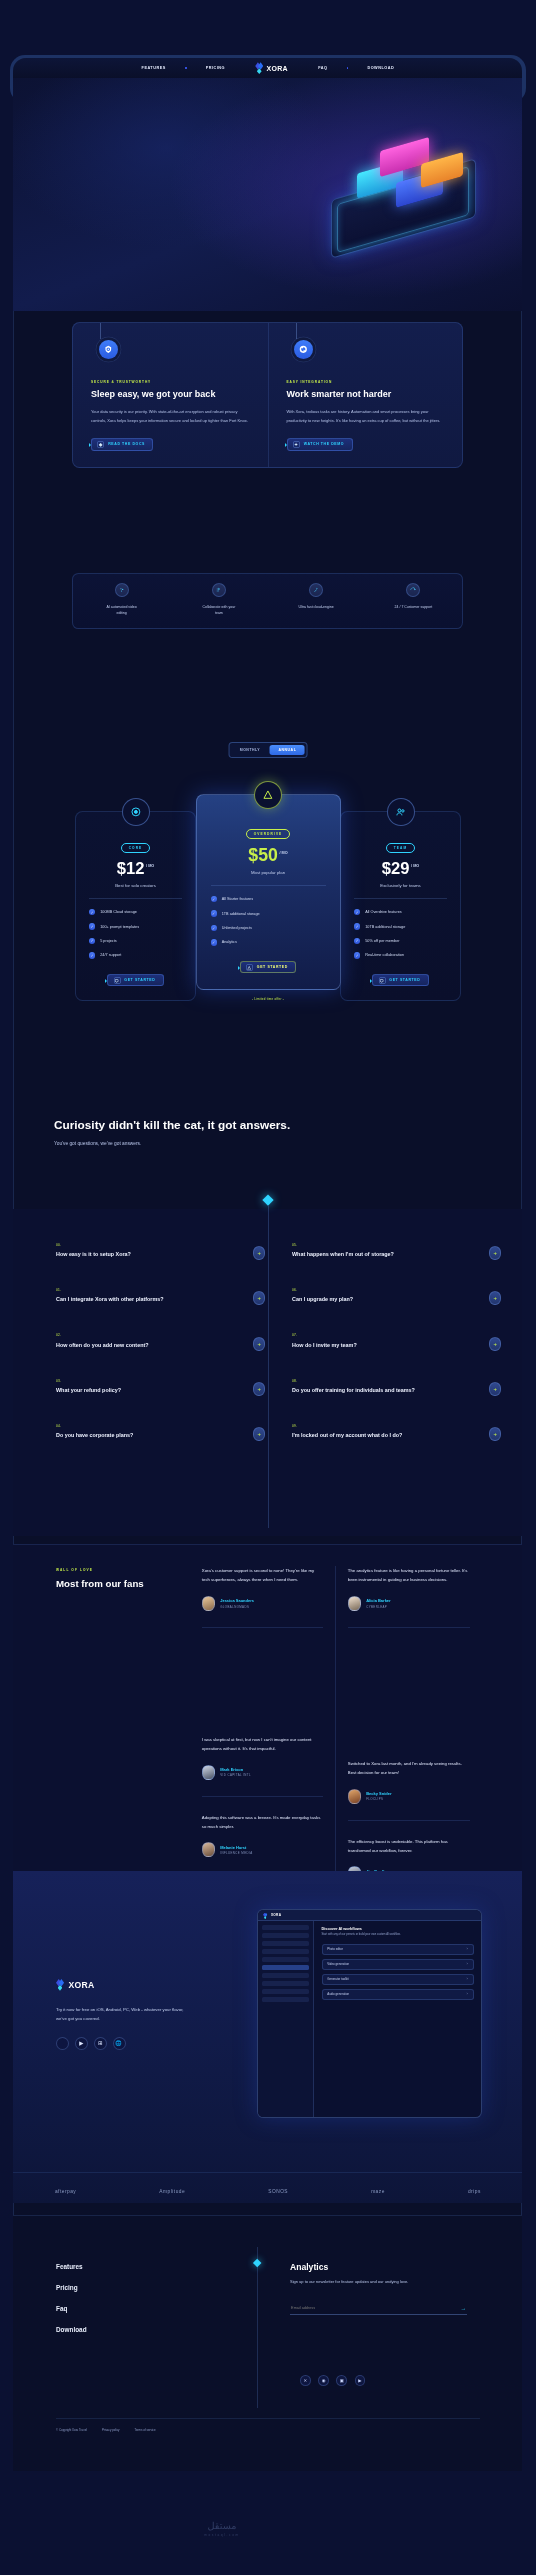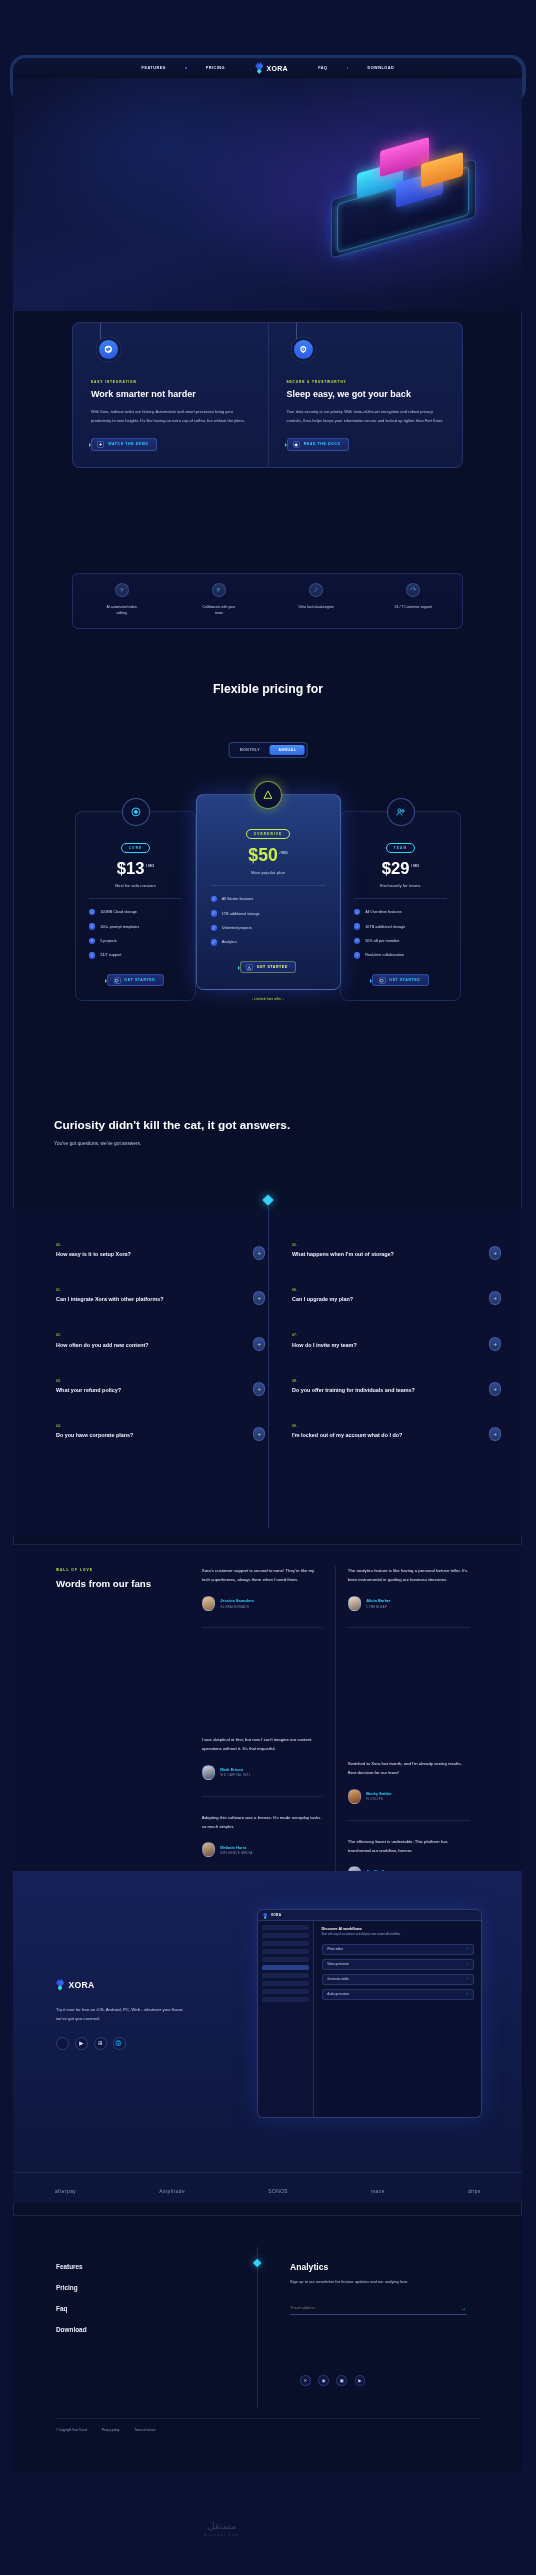--- a/index.html
+++ b/index.html
@@ -426,44 +426,44 @@
       <div class="blk pink"></div>
       <div class="blk orange"></div>
     </div>
   </div>
 
   <div class="features-wrap">
     <div class="fcard">
       <div class="hanger"></div>
       <div class="ficon">
         <svg viewBox="0 0 24 24" fill="#fff">
+            <path d="M12 2l8 4v6c0 5-3.5 8.5-8 10-4.5-1.5-8-5-8-10V6l8-4zm0 5a5 5 0 100 10 5 5 0 000-10zm0 3a2 2 0 110 4 2 2 0 010-4z"></path>
+          </svg>
+      </div>
+      <div class="tag">SECURE &amp; TRUSTWORTHY</div>
+      <h3>Sleep easy, we got your back</h3>
+      <p>Your data security is our priority. With state-of-the-art encryption and robust privacy controls, Xora helps keeps your information secure and locked up tighter than Fort Knox.</p>
+      <div class="btn">
+        <span class="bicon">◈</span>
+        <span>READ THE DOCS</span>
+      </div>
+    </div>
+    <div class="fcard">
+      <div class="hanger"></div>
+      <div class="ficon">
+        <svg viewBox="0 0 24 24" fill="#fff">
             <path d="M12 2a10 10 0 100 20 10 10 0 000-20zm0 4a6 6 0 015 9.3A6 6 0 0112 6zm0 12a6 6 0 01-5-9.3A6 6 0 0112 18z"></path>
           </svg>
       </div>
       <div class="tag">EASY INTEGRATION</div>
       <h3>Work smarter not harder</h3>
       <p>With Xora, tedious tasks are history. Automation and smart processes bring your productivity to new heights. It's like having an extra cup of coffee, but without the jitters.</p>
       <div class="btn">
         <span class="bicon">✦</span>
         <span>WATCH THE DEMO</span>
-      </div>
-    </div>
-    <div class="fcard">
-      <div class="hanger"></div>
-      <div class="ficon">
-        <svg viewBox="0 0 24 24" fill="#fff">
-            <path d="M12 2l8 4v6c0 5-3.5 8.5-8 10-4.5-1.5-8-5-8-10V6l8-4zm0 5a5 5 0 100 10 5 5 0 000-10zm0 3a2 2 0 110 4 2 2 0 010-4z"></path>
-          </svg>
-      </div>
-      <div class="tag">SECURE &amp; TRUSTWORTHY</div>
-      <h3>Sleep easy, we got your back</h3>
-      <p>Your data security is our priority. With state-of-the-art encryption and robust privacy controls, Xora helps keeps your information secure and locked up tighter than Fort Knox.</p>
-      <div class="btn">
-        <span class="bicon">◈</span>
-        <span>READ THE DOCS</span>
       </div>
     </div>
   </div>
 
   <div class="strip">
     <div class="sitem">
       <div class="sicon">
           <svg viewBox="0 0 24 24" fill="#45c8f5">
             <circle cx="8" cy="7" r="2.3"></circle>
             <circle cx="15" cy="10" r="2.6"></circle>
@@ -493,40 +493,39 @@
           <svg viewBox="0 0 24 24" fill="#45c8f5">
             <path d="M12 4a8 8 0 017 4h-3l4 5 4-5h-3A10 10 0 002 12h2a8 8 0 018-8z"></path>
           </svg>
         </div>
       <span>24 / 7 Customer support</span>
     </div>
   </div>
 
   <div class="pricing-head">
     <h2>
-      <div>Flexible pricing for</div>
     </h2>
   </div>
   <div class="toggle">
     <div>MONTHLY</div>
     <div class="active">ANNUAL</div>
   </div>
 
   <div class="plans">
 
     <div class="plan">
       <div class="badge-icon">
         <svg viewBox="0 0 24 24" fill="none" stroke="#2fd4ff" stroke-width="2">
             <circle cx="12" cy="12" r="8"></circle>
             <circle cx="12" cy="12" r="3" fill="#2fd4ff"></circle>
           </svg>
       </div>
       <div class="pill">CORE</div>
       <div class="price">
-        <span>$13</span><sup>/ MO</sup>
+        <span>$12</span><sup>/ MO</sup>
       </div>
       <div class="sub">Best for solo creators</div>
       <hr>
       <div class="feat">
           <span class="chk">✓</span>
           <span>100MB Cloud storage</span>
         </div>
       <div class="feat">
           <span class="chk">✓</span>
           <span>100+ prompt templates</span>
@@ -697,21 +696,21 @@
           <div class="faq-num">09.</div>
           <div class="faq-q">I'm locked out of my account what do I do?</div>
         </div>
       <div class="plusbtn">+</div>
     </div>
   </div>
 
   <div class="testi-band"></div>
   <div class="testi-title">
     <div class="tag">WALL OF LOVE</div>
-    <h2>Words from our fans</h2>
+    <h2>Most from our fans</h2>
   </div>
   <div class="testi-grid">
     <div class="tcol">
       <div class="tcard">
         <p>Xora's customer support is second to none! They're like my tech superheroes, always there when I need them.</p>
         <div class="tperson">
           <div class="avatar" style="background:linear-gradient(160deg,#e8c79a,#8a6a4c);"></div>
           <div>
               <div class="tname">Jessica Saunders</div>
                <div class="trole">GLOBALNOMADS</div>

